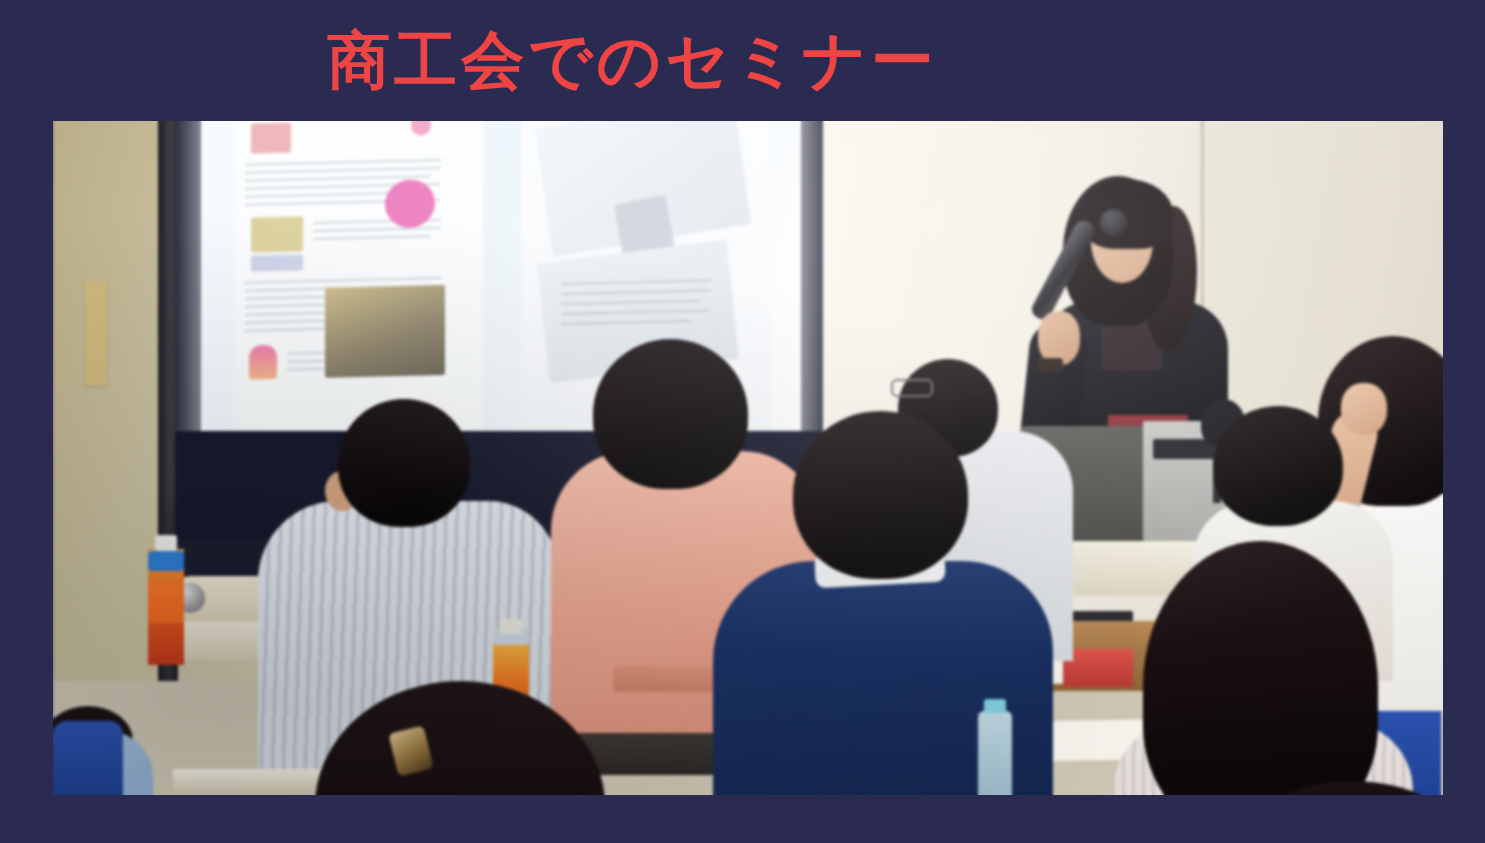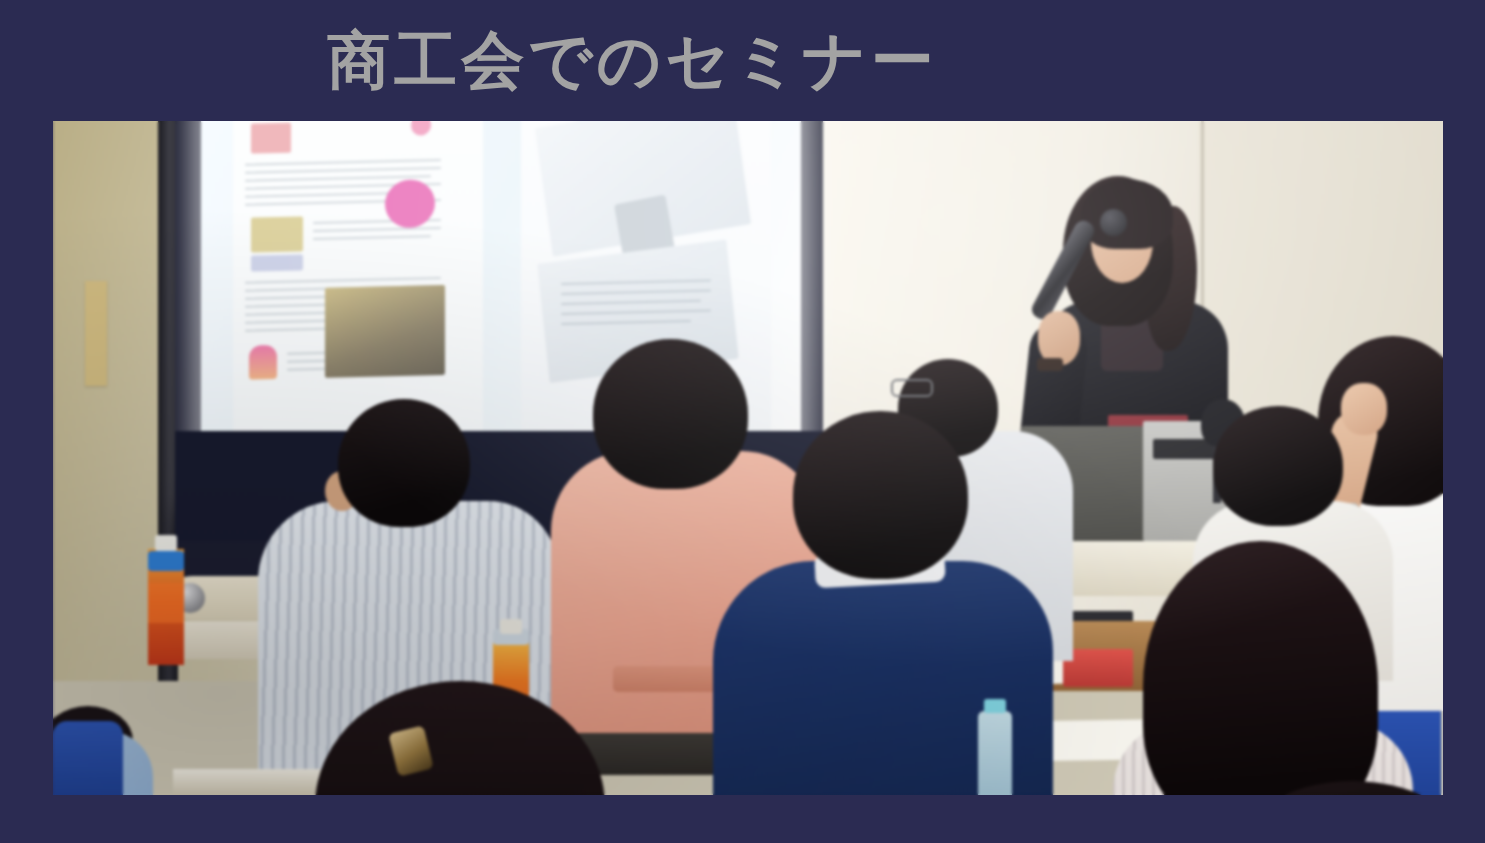--- a/index.html
+++ b/index.html
@@ -454,21 +454,21 @@
       radial-gradient(ellipse at 12% 85%, rgba(0,0,0,.18) 0%, rgba(0,0,0,0) 60%);
     pointer-events: none;
   }
 </style>
 </head>
 <body style="background: rgb(43, 43, 82);">
 
 <div id="stage" style="background: rgb(43, 43, 82);">
 
   <div id="title-bar" style="background: rgb(43, 43, 82);">
-    <div id="title-text" style="color: #a3a3a3;">商工会でのセミナー</div>
+    <div id="title-text" style="color: #ef4444;">商工会でのセミナー</div>
   </div>
 
   <div id="photo" role="img" aria-label="商工会の会議室で行われたセミナーの様子。前方のスクリーンに雑誌記事が投影され、黒いジャケットの女性講師がマイクを持って話している。受講者は青い椅子に座って聴講している。">
 
     <div class="layer wall-left"></div>
     <div class="layer wall-mid"></div>
     <div class="layer wall-right"></div>
     <div class="layer wall-far-right"></div>
     <div class="layer wall-corner"></div>
     <div class="layer wall-card"></div>

